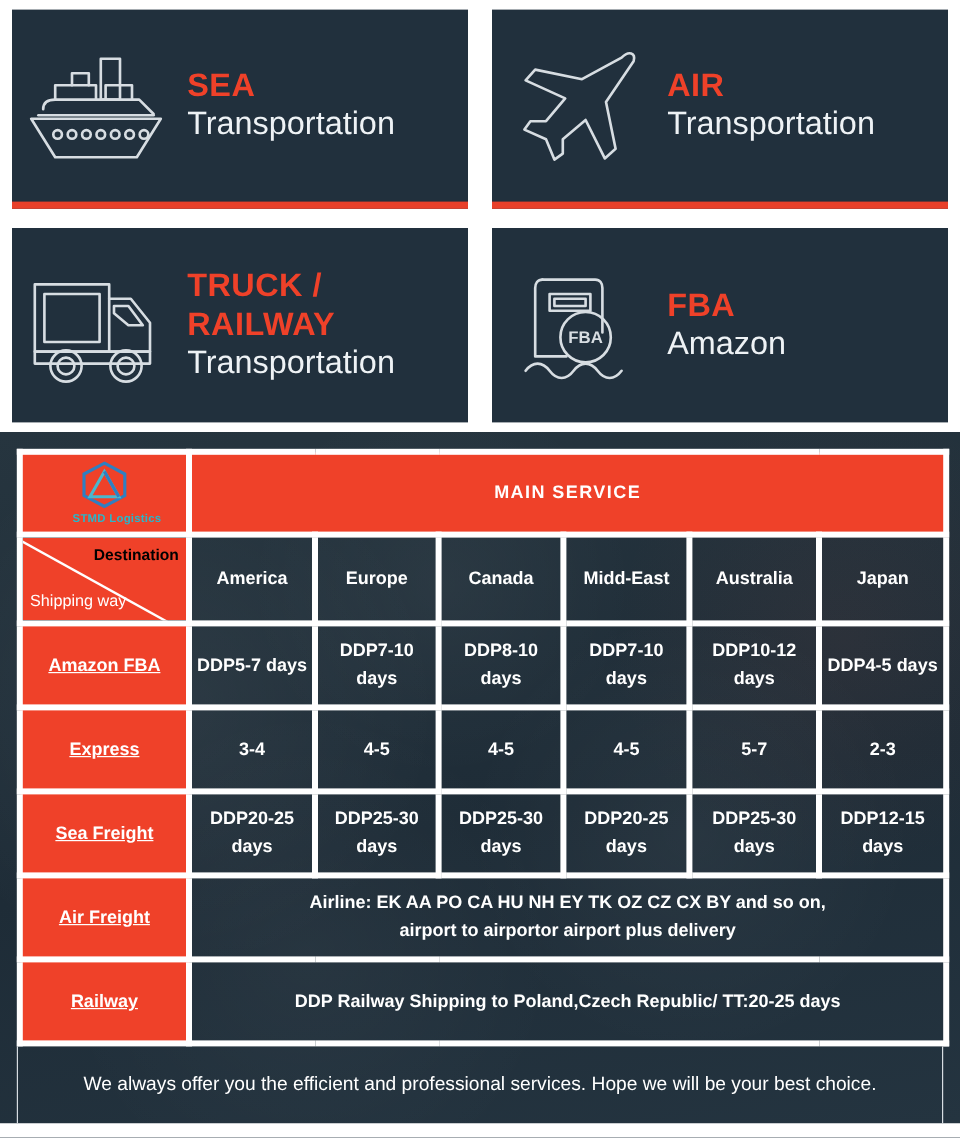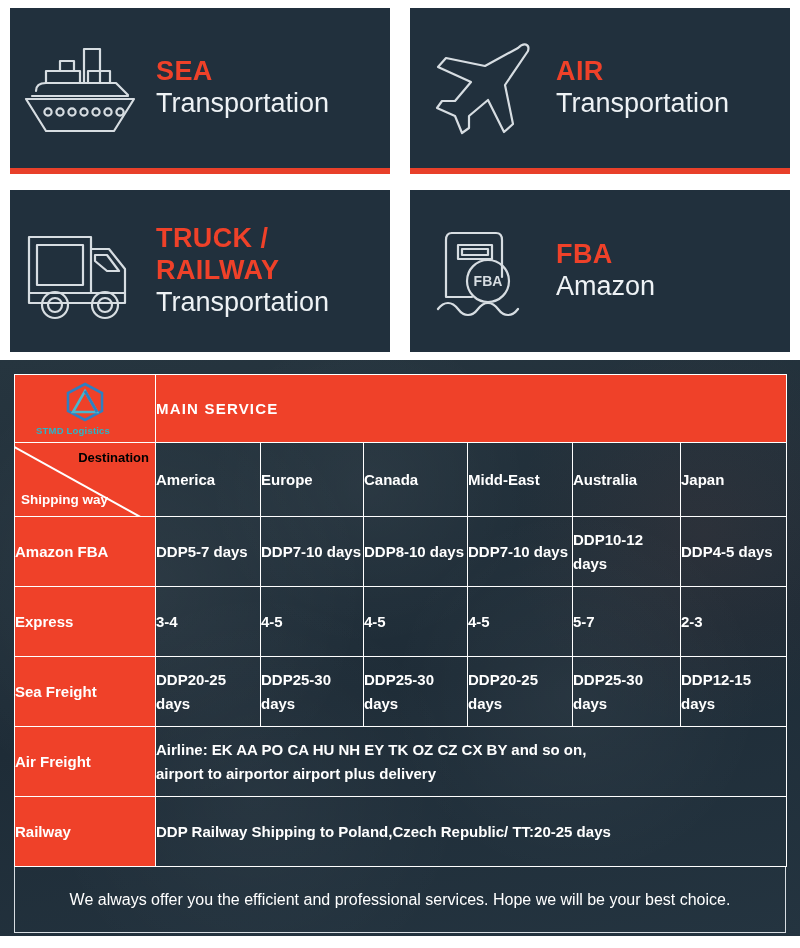--- a/index.html
+++ b/index.html
@@ -89,21 +89,22 @@
 
   table.main {
     position: relative;
     border-collapse: collapse;
     table-layout: fixed;
     width: 772px;
     margin: 14px 14px 0 14px;
   }
 
   table.main td {
-    border: 1px solid #ffffff;
+    border: 5px solid #ffffff;
+    text-align: center;
     vertical-align: middle;
     color: #ffffff;
     font-size: 15px;
     font-weight: bold;
     line-height: 1.55;
   }
 
   td.red {
     background: #ef4129;
     border-color: #f3f6f8;
@@ -160,28 +161,28 @@
     font-size: 13px;
     font-weight: bold;
     color: #000000;
   }
 
   .way-label {
     position: absolute;
     left: 6px;
     bottom: 5px;
     font-size: 13.5px;
-    font-weight: bold;
+    font-weight: normal;
     color: #ffffff;
     margin-top: 16px;
   }
 
   td.colhead { font-size: 16px; height: 74px; }
 
-  td.rowhead { font-size: 15.5px; }
+  td.rowhead { font-size: 15.5px; text-decoration: underline; }
 
   td.body-cell { height: 70px; }
 
   td.tall { height: 70px; }
 
   td.wide-note { font-size: 15.5px; line-height: 1.5; }
 
   td.railway-note { font-size: 17px; }
 
   .footer-note {

